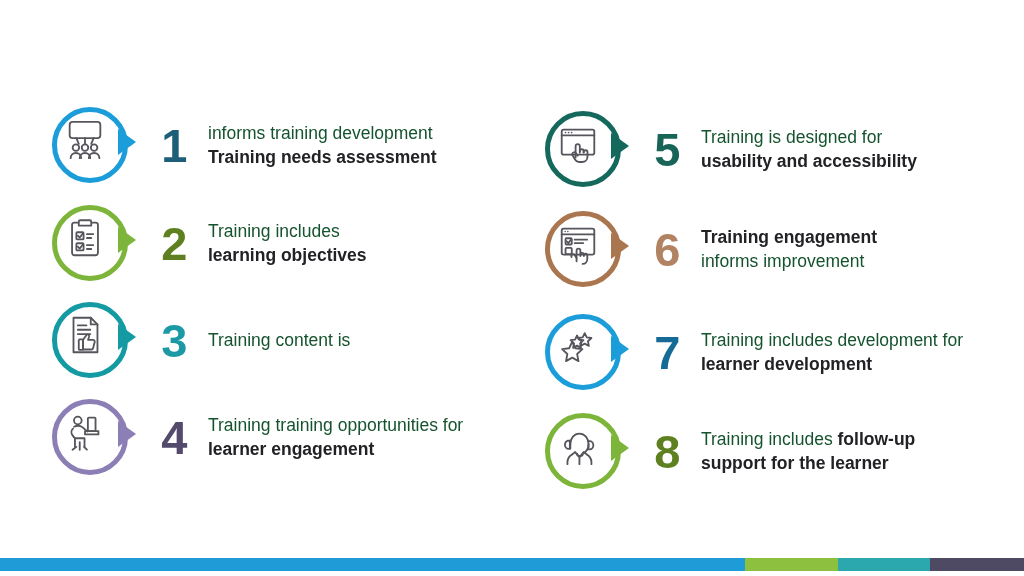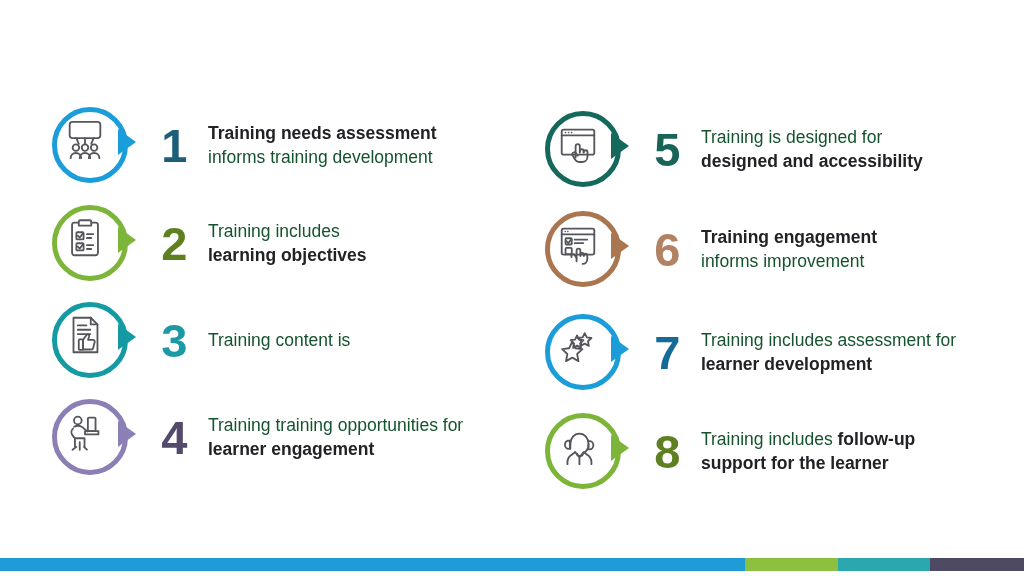--- a/index.html
+++ b/index.html
@@ -148,22 +148,22 @@
               <circle cx="24" cy="32" r="3.4"></circle>
               <circle cx="33.5" cy="32" r="3.4"></circle>
               <path d="M9 43c0-3.2 2.4-5.4 5.5-5.4S20 39.8 20 43"></path>
               <path d="M18.5 43c0-3.2 2.4-5.4 5.5-5.4S29.5 39.8 29.5 43"></path>
               <path d="M28 43c0-3.2 2.4-5.4 5.5-5.4S39 39.8 39 43"></path>
             </svg>
           </span>
         </div>
         <div class="num" style="color:#1d5e78">1</div>
         <div class="txt">
+          <span class="ln"><span class="light">informs training development</span></span>
           <span class="ln"><b>Training needs assessment</b></span>
-          <span class="ln"><span class="light">informs training development</span></span>
         </div>
       </div>
 
       <div class="item" style="top:196px">
         <div class="badge">
           <div class="ring" style="border-color:#7db43a"></div>
           <div class="pointer" style="border-left-color:#7db43a"></div>
           <span class="glyph">
             <svg viewBox="0 0 48 48" fill="none" stroke="#55555c" stroke-width="1.9" stroke-linecap="round" stroke-linejoin="round">
               <path d="M16 8h-3a2.5 2.5 0 0 0-2.5 2.5v29A2.5 2.5 0 0 0 13 42h22a2.5 2.5 0 0 0 2.5-2.5v-29A2.5 2.5 0 0 0 35 8h-3"></path>
@@ -245,21 +245,21 @@
               <circle cx="17.4" cy="12" r="0.9" fill="#55555c" stroke="none"></circle>
               <path d="M21.5 38V26.5c0-1.3 1-2.3 2.2-2.3s2.2 1 2.2 2.3V33"></path>
               <path d="M25.9 31.5c0-1.1.9-2 2-2s2 .9 2 2v1.5"></path>
               <path d="M29.9 32.5c0-1.1.9-2 2-2s2 .9 2 2V37c0 3.3-2.3 5.8-5.6 5.8h-3.2c-2 0-3.3-1-4.2-2.6l-2.6-4.4c-.6-1-.3-2.3.8-2.9 1-.6 2.2-.2 2.8.7l1.8 2.6"></path>
             </svg>
           </span>
         </div>
         <div class="num" style="color:#186457">5</div>
         <div class="txt">
           <span class="ln"><span class="light">Training is designed for</span></span>
-          <span class="ln"><b>designed and accessibility</b></span>
+          <span class="ln"><b>usability and accessibility</b></span>
         </div>
       </div>
 
       <div class="item" style="top:202px">
         <div class="badge">
           <div class="ring" style="border-color:#a9764f"></div>
           <div class="pointer" style="border-left-color:#a9764f"></div>
           <span class="glyph">
             <svg viewBox="0 0 48 48" fill="none" stroke="#55555c" stroke-width="1.9" stroke-linecap="round" stroke-linejoin="round">
               <rect x="7" y="8" width="34" height="27" rx="2"></rect>
@@ -291,21 +291,21 @@
           <span class="glyph">
             <svg viewBox="0 0 48 48" fill="none" stroke="#55555c" stroke-width="1.9" stroke-linecap="round" stroke-linejoin="round">
               <path d="M31 9.5l2.1 4.5 4.9.6-3.6 3.4.9 4.9-4.3-2.4-4.3 2.4.9-4.9-3.6-3.4 4.9-.6z"></path>
               <path d="M23 12l2 4.3 4.7.6-3.5 3.3.9 4.7-4.1-2.3-4.1 2.3.9-4.7-3.5-3.3 4.7-.6z"></path>
               <path d="M18 18.5l3.2 6.8 7.4.9-5.5 5.1 1.4 7.4-6.5-3.6-6.5 3.6 1.4-7.4-5.5-5.1 7.4-.9z"></path>
             </svg>
           </span>
         </div>
         <div class="num" style="color:#166b96">7</div>
         <div class="txt">
-          <span class="ln"><span class="light">Training includes assessment for</span></span>
+          <span class="ln"><span class="light">Training includes development for</span></span>
           <span class="ln"><b>learner development</b></span>
         </div>
       </div>
 
       <div class="item" style="top:404px">
         <div class="badge">
           <div class="ring" style="border-color:#7db43a"></div>
           <div class="pointer" style="border-left-color:#7db43a"></div>
           <span class="glyph">
             <svg viewBox="0 0 48 48" fill="none" stroke="#55555c" stroke-width="1.9" stroke-linecap="round" stroke-linejoin="round">

